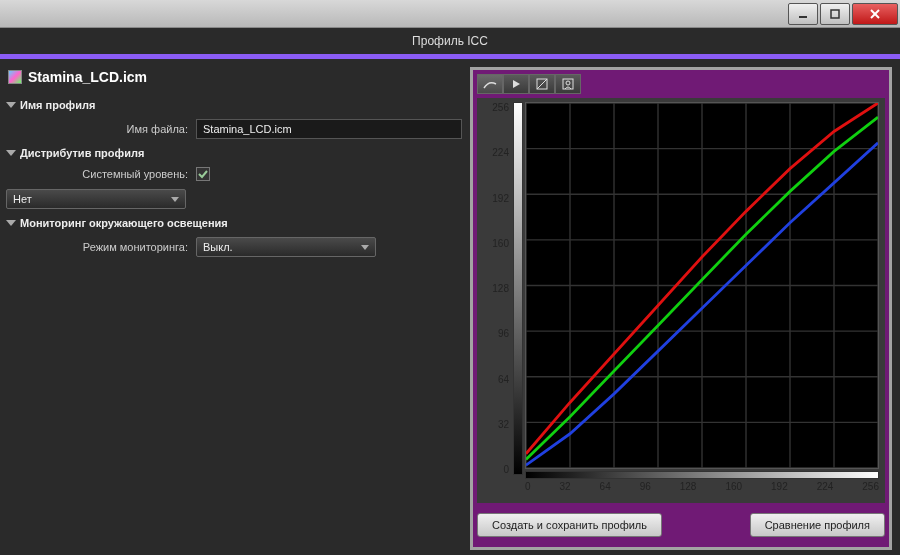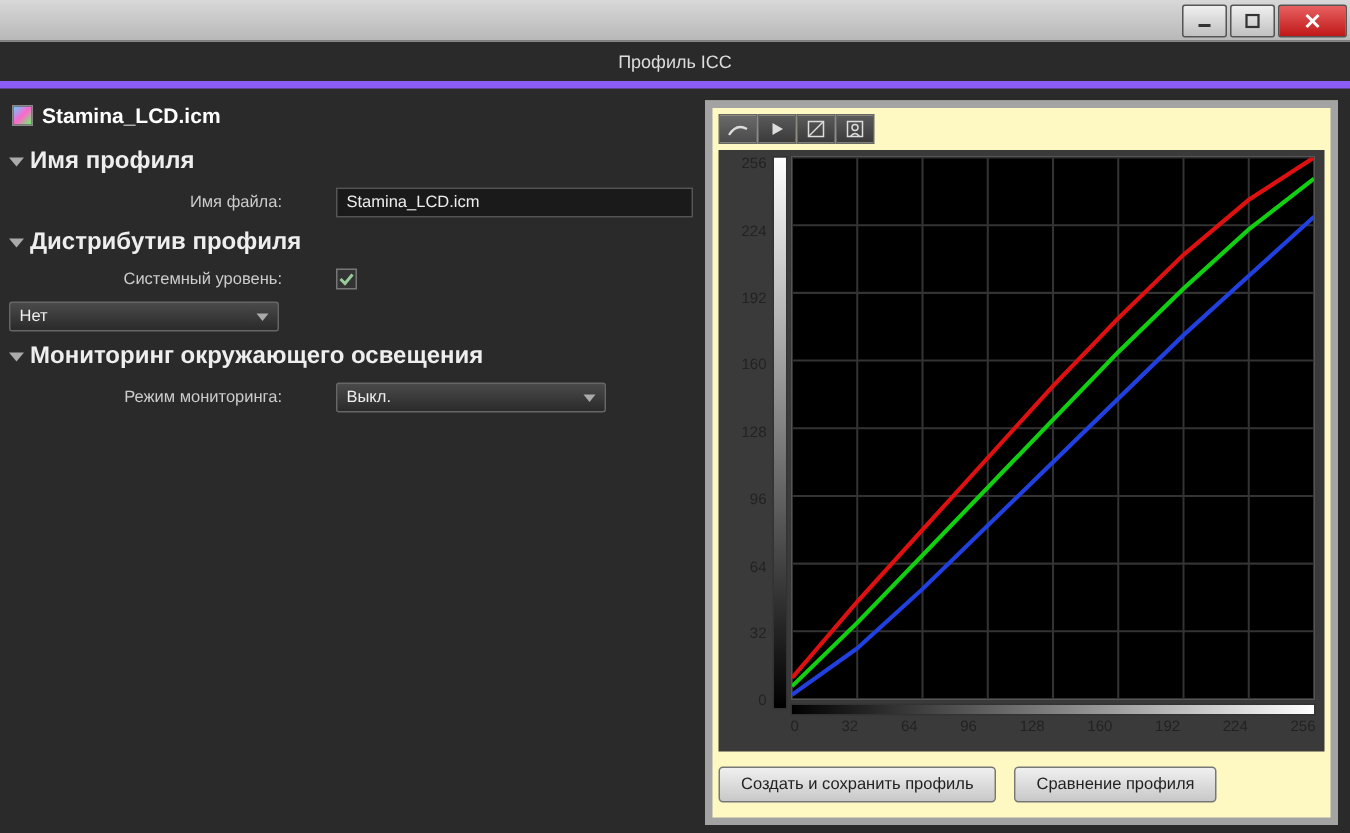--- a/index.html
+++ b/index.html
@@ -10,44 +10,44 @@
   .tb-min { background: linear-gradient(#f0f0f0,#c0c0c0); }
   .tb-max { background: linear-gradient(#f0f0f0,#c0c0c0); }
   .tb-close { background: linear-gradient(#e86060,#c01818); width: 46px; }
   .tb-close svg { stroke: #fff; }
   .subtitle { background: #2a2a2a; color: #ddd; text-align: center; font-size: 12px; padding: 6px 0; border-bottom: 5px solid #8b5cf6; }
   .content { display: flex; height: calc(100% - 28px - 28px); }
   .left { flex: 0 0 470px; padding: 10px 8px 0 6px; color: #ccc; font-size: 11px; }
   .right { flex: 1; padding: 8px 8px 8px 0; }
   .file-header { display: flex; align-items: center; font-size: 14px; font-weight: bold; color: #fff; margin-bottom: 14px; padding-left: 2px;}
   .file-icon { width: 14px; height: 14px; margin-right: 6px; background: linear-gradient(135deg,#6cf,#f6c,#6f6); border:1px solid #888; }
-  .section-title { font-weight: bold; color: #eee; font-size: 16px; margin: 6px 0 8px 0; display:flex; align-items:center; cursor:pointer;}
+  .section-title { font-weight: bold; color: #eee; font-size: 11px; margin: 6px 0 8px 0; display:flex; align-items:center; cursor:pointer;}
   .tri { display:inline-block; width:0;height:0;border-left:5px solid transparent;border-right:5px solid transparent;border-top:6px solid #aaa; margin-right:4px;}
-  .row { display: flex; align-items: center; margin-bottom: 8px; gap: 28px; }
+  .row { display: flex; align-items: center; margin-bottom: 8px; }
   .row-label { flex: 0 0 190px; text-align: right; padding-right: 8px; color: #ccc; }
   .row-label.dim { color: #666; }
   .text-input { flex: 1; background: #1a1a1a; border: 1px solid #555; color: #eee; font-size: 11px; padding: 3px 6px; height: 20px; }
   .checkbox { width: 14px; height: 14px; background: #333; border: 1px solid #777; display:flex;align-items:center;justify-content:center; }
   .checkbox svg { stroke:#9c9; }
   .dropdown { flex: 0 0 180px; background: linear-gradient(#4a4a4a,#2a2a2a); border: 1px solid #666; color: #eee; font-size: 11px; padding: 2px 6px; height: 20px; display:flex; align-items:center; justify-content:space-between; cursor:pointer; border-radius:2px;}
   .dropdown.dim { color:#666; border-color:#444; }
   .dd-arrow { width:0;height:0;border-left:4px solid transparent;border-right:4px solid transparent;border-top:5px solid #aaa;}
-  .right-panel { background: #fef9c3; border: 5px solid #a3a3a3; height: 100%; display:flex; flex-direction:column; padding: 4px; }
+  .right-panel { background: #701a75; border: 3px solid #a3a3a3; height: 100%; display:flex; flex-direction:column; padding: 4px; }
   .toolbar { display:flex; gap:0; margin-bottom:4px; }
   .tool-btn { width: 26px; height: 20px; background: linear-gradient(#5a5a5a,#3a3a3a); border:1px solid #666; display:flex;align-items:center;justify-content:center; cursor:pointer;}
   .tool-btn.active { background: linear-gradient(#6a6a6a,#4a4a4a); }
   .chart-area { flex:1; background:#3a3a3a; position:relative; display:flex; }
   .y-axis { width: 36px; display:flex; flex-direction:column; justify-content:space-between; align-items:flex-end; padding:4px 4px 28px 0; font-size:10px; color:#222;}
   .grad-bar { width:10px; margin: 4px 2px 28px 0; background: linear-gradient(to bottom, #fff, #000); border:1px solid #333;}
   .plot-wrap { flex:1; display:flex; flex-direction:column; }
   .plot { flex:1; background:#000; border:1px solid #555; position:relative; margin:4px 6px 0 0;}
   .grid line { stroke:#333; stroke-width:1;}
   .x-axis { height:24px; display:flex; justify-content:space-between; font-size:10px; color:#222; padding:2px 6px 0 0;}
   .grad-bar-h { height:8px; margin:2px 6px 0 0; background:linear-gradient(to right,#000,#fff); border:1px solid #333;}
-  .buttons { display:flex; justify-content:flex-start; gap:12px; padding: 10px 0 6px 0;}
+  .buttons { display:flex; justify-content:space-between; gap:12px; padding: 10px 0 6px 0;}
   .btn { background: linear-gradient(#f0f0f0,#c8c8c8); border:1px solid #777; border-radius:3px; padding: 5px 14px; font-size:11px; color:#222; cursor:pointer;}
 </style>
 </head>
 <body>
 <div class="window">
 
   <div class="titlebar">
     <div class="tb-btn tb-min">
         <svg width="10" height="10">
           <line x1="1" y1="8" x2="9" y2="8" stroke="#333" stroke-width="2"></line>

